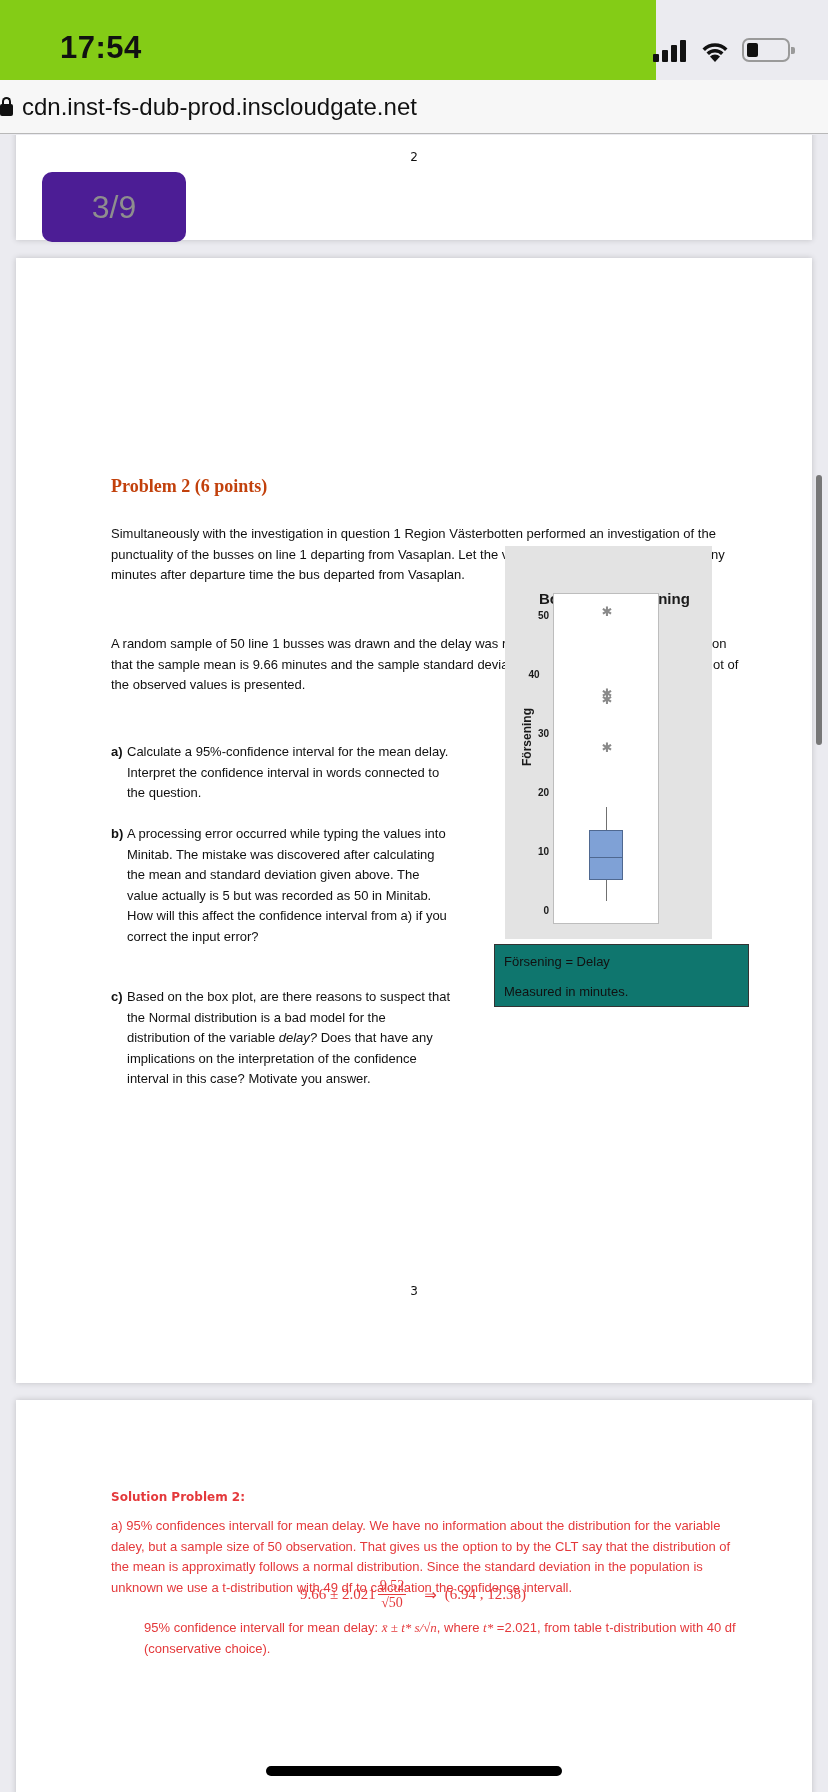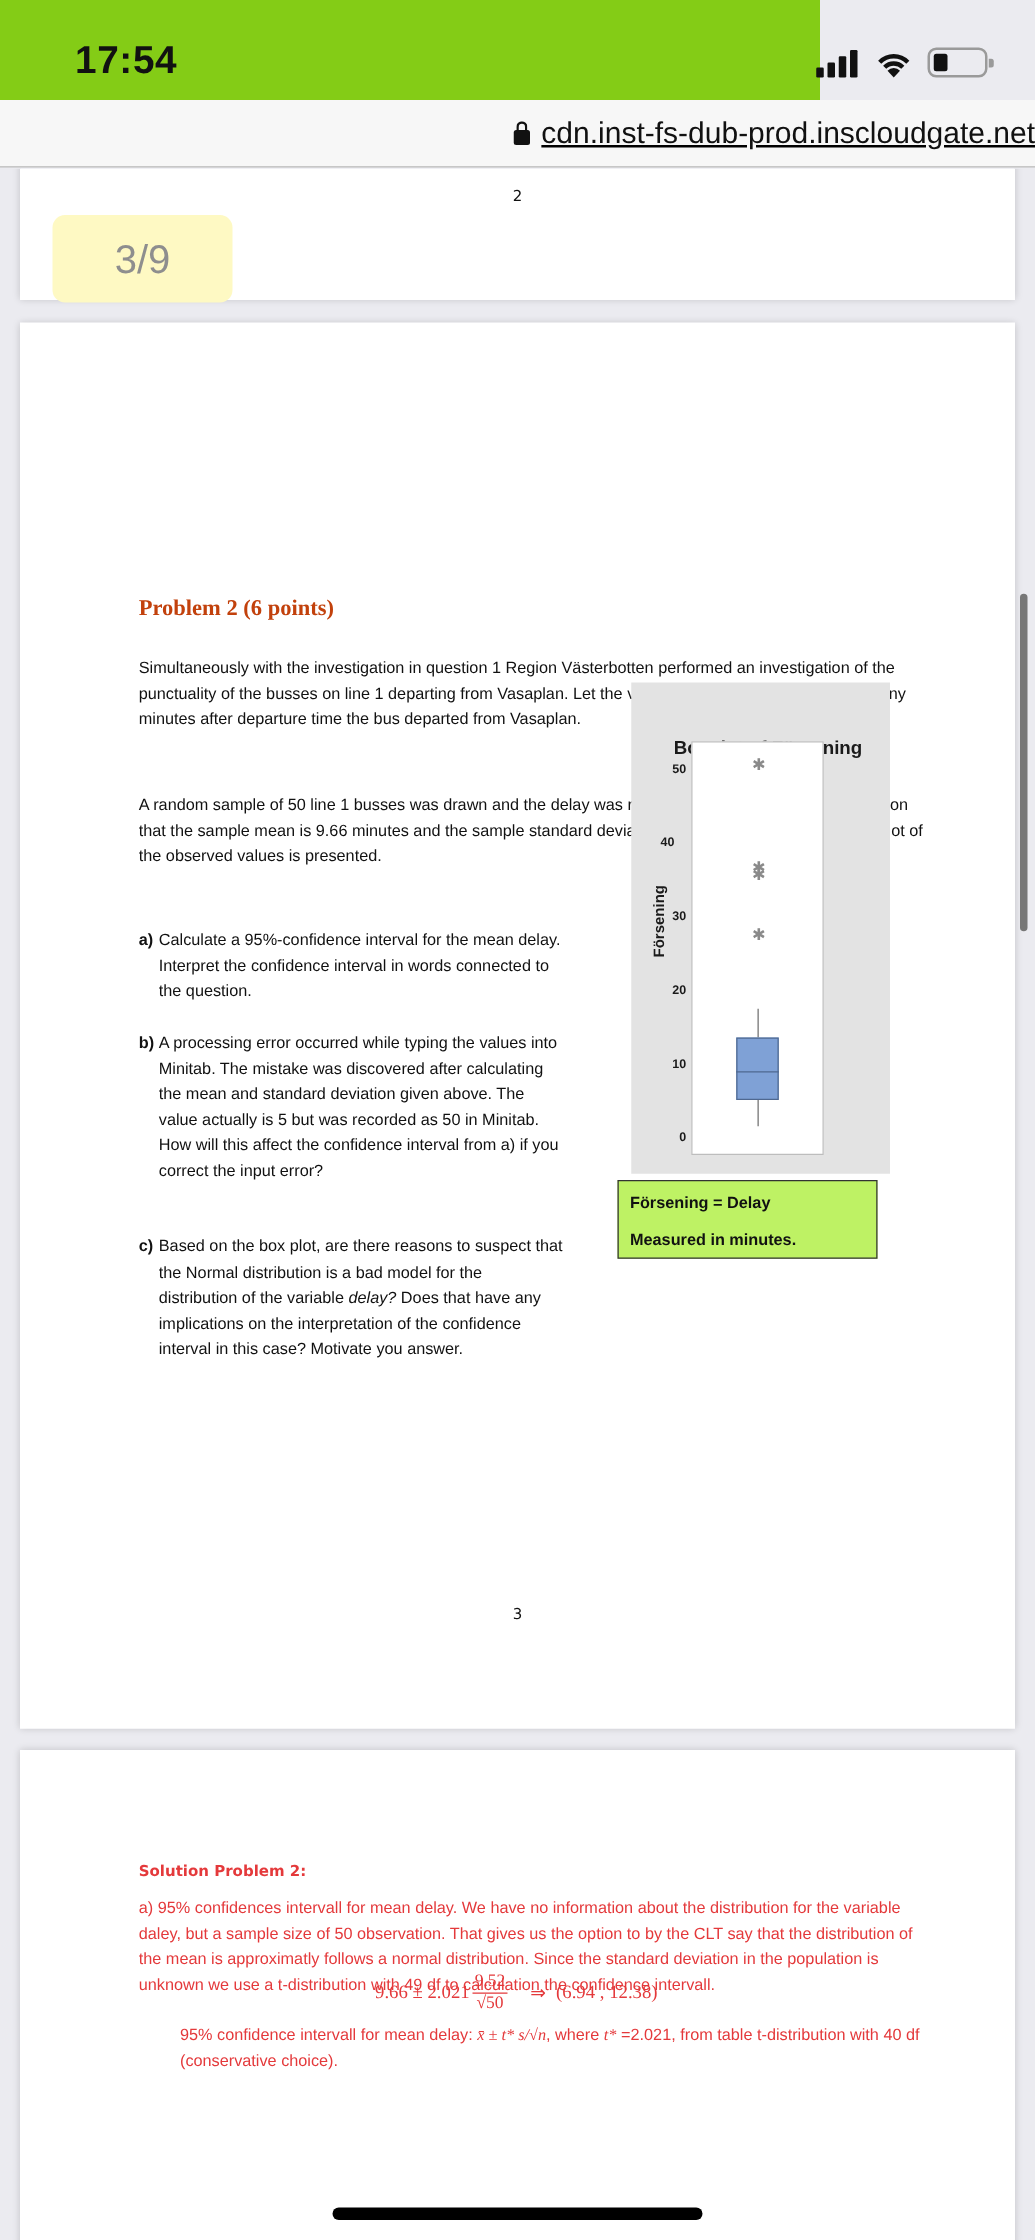--- a/index.html
+++ b/index.html
@@ -5,51 +5,51 @@
   * { margin:0; padding:0; box-sizing:border-box; }
   html, body { width:828px; height:1792px; overflow:hidden; background:#ebebf0; font-family:"Liberation Sans", sans-serif; }
   .status-bar { position:absolute; left:0; top:0; width:656px; height:92px; background:#84cc16; }
   .time { position:absolute; left:60px; top:30px; font-size:31px; font-weight:600; color:#111; font-family:"Liberation Sans", sans-serif; letter-spacing:0.5px; }
   .signal { position:absolute; left:653px; top:40px; width:36px; height:22px; }
   .signal span { position:absolute; bottom:0; width:6px; background:#111; border-radius:1px; }
   .wifi { position:absolute; left:700px; top:38px; width:30px; height:26px; }
   .battery { position:absolute; left:742px; top:38px; width:48px; height:24px; border:2px solid #9a9a9a; border-radius:7px; }
   .battery .level { position:absolute; left:3px; top:3px; width:11px; height:14px; background:#111; border-radius:2px; }
   .battery .nub { position:absolute; right:-7px; top:7px; width:4px; height:7px; background:#9a9a9a; border-radius:0 2px 2px 0; }
-  .url-bar { position:absolute; left:0; top:80px; width:828px; height:54px; background:#f7f7f7; border-bottom:1px solid #b8b8b8; display:flex; align-items:center; justify-content:flex-end;text-decoration:underline; }
+  .url-bar { position:absolute; left:0; top:80px; width:828px; height:54px; background:#f7f7f7; border-bottom:1px solid #b8b8b8; display:flex; align-items:center; justify-content:flex-start; }
   .url-bar .lock { width:13px; height:19px; position:relative; margin-right:9px; }
   .url-bar .lock .shackle { position:absolute; left:2px; top:0; width:9px; height:9px; border:2px solid #111; border-bottom:none; border-radius:5px 5px 0 0; }
   .url-bar .lock .body { position:absolute; left:0; top:7px; width:13px; height:12px; background:#111; border-radius:2px; }
   .url-bar .url { font-size:24px; color:#111; }
 
   .viewer { position:absolute; left:0; top:135px; width:828px; height:1657px; background:#ebebf0; overflow:hidden; }
   .page { position:absolute; left:16px; width:796px; background:#fff; box-shadow:0 0 6px rgba(0,0,0,0.18); }
   .page-num { position:absolute; width:100%; text-align:center; font-size:12px; color:#111; font-family:"DejaVu Sans", sans-serif; }
-  .page-indicator { position:absolute; left:42px; top:37px; width:144px; height:70px; background:#fef9c3; border-radius:10px; font-size:32px; color:#8e8e8e; display:flex; align-items:center; justify-content:center; }
+  .page-indicator { position:absolute; left:42px; top:37px; width:144px; height:70px; background:#4c1d95; border-radius:10px; font-size:32px; color:#8e8e8e; display:flex; align-items:center; justify-content:center; }
 
   .doc-text { font-family:"Liberation Sans", sans-serif; font-size:13px; color:#111; line-height:20.5px; }
   .h-problem { position:absolute; left:95px; top:218px; font-family:"Liberation Serif", serif; font-weight:bold; font-size:18px; color:#c2410c; }
   .para1 { position:absolute; left:95px; top:136px; width:640px; }
   .para2 { position:absolute; left:95px; top:250px; width:640px; }
   .q { position:absolute; left:95px; width:340px; }
   .q .lbl { position:absolute; left:0; top:0; font-weight:bold; }
   .q .txt { margin-left:16px; }
   em { font-style:italic; }
 
   .chart { position:absolute; left:489px; top:288px; width:207px; height:393px; background:#e3e3e3; }
   .chart-title { position:absolute; left:0; top:12px; width:100%; padding-left:34px; font-size:15px; color:#1a1a1a; font-weight:600;margin-top:32px; }
   .plot { position:absolute; left:48px; top:47px; width:106px; height:331px; background:#fff; border:1px solid #bdbdbd; }
   .ytick { position:absolute; right:165px; font-size:10px; font-weight:bold; color:#1a1a1a; width:30px; text-align:right; }
   .ylabel { position:absolute; left:-8px; top:184px; transform:rotate(-90deg); font-size:12px; color:#1a1a1a; font-weight:600; width:60px; text-align:center; }
   .box { position:absolute; background:#7fa1d6; border:1px solid #4f6890; }
   .med { position:absolute; height:1px; background:#4f6890; }
   .whisk { position:absolute; width:1px; background:#707070; }
   .outl { position:absolute; font-size:13px; color:#8a8a8a; width:12px; text-align:center; line-height:12px; }
 
-  .legend-box { position:absolute; left:478px; top:686px; width:208px; height:63px; border:1px solid #333; background:#bef264; padding:6px 9px;font-weight:bold; }
+  .legend-box { position:absolute; left:478px; top:686px; width:255px; height:63px; border:1px solid #333; background:#0f766e; padding:6px 9px; }
   .legend-box div { font-size:13px; color:#111; line-height:21px; }
   .legend-box div + div { margin-top:9px; }
   .sol-h { position:absolute; left:95px; top:90px; font-weight:bold; font-size:12px; font-family:"DejaVu Sans", sans-serif; color:#e4393b; }
   .sol-p { position:absolute; left:95px; width:640px; font-size:13px; line-height:20.5px; color:#e4393b; }
   .formula { position:absolute; left:284px; top:178px; font-family:"Liberation Serif", serif; font-size:15px; color:#e4393b; display:flex; align-items:center; }
   .frac { display:inline-flex; flex-direction:column; align-items:center; margin:0 6px 0 2px; font-size:14px; }
   .frac .n { border-bottom:1px solid #e4393b; padding:0 2px; }
 
   .scrollbar { position:absolute; left:816px; top:475px; width:6px; height:270px; background:#777; border-radius:3px; }
   .home-ind { position:absolute; left:266px; top:1766px; width:296px; height:10px; background:#000; border-radius:5px; }

